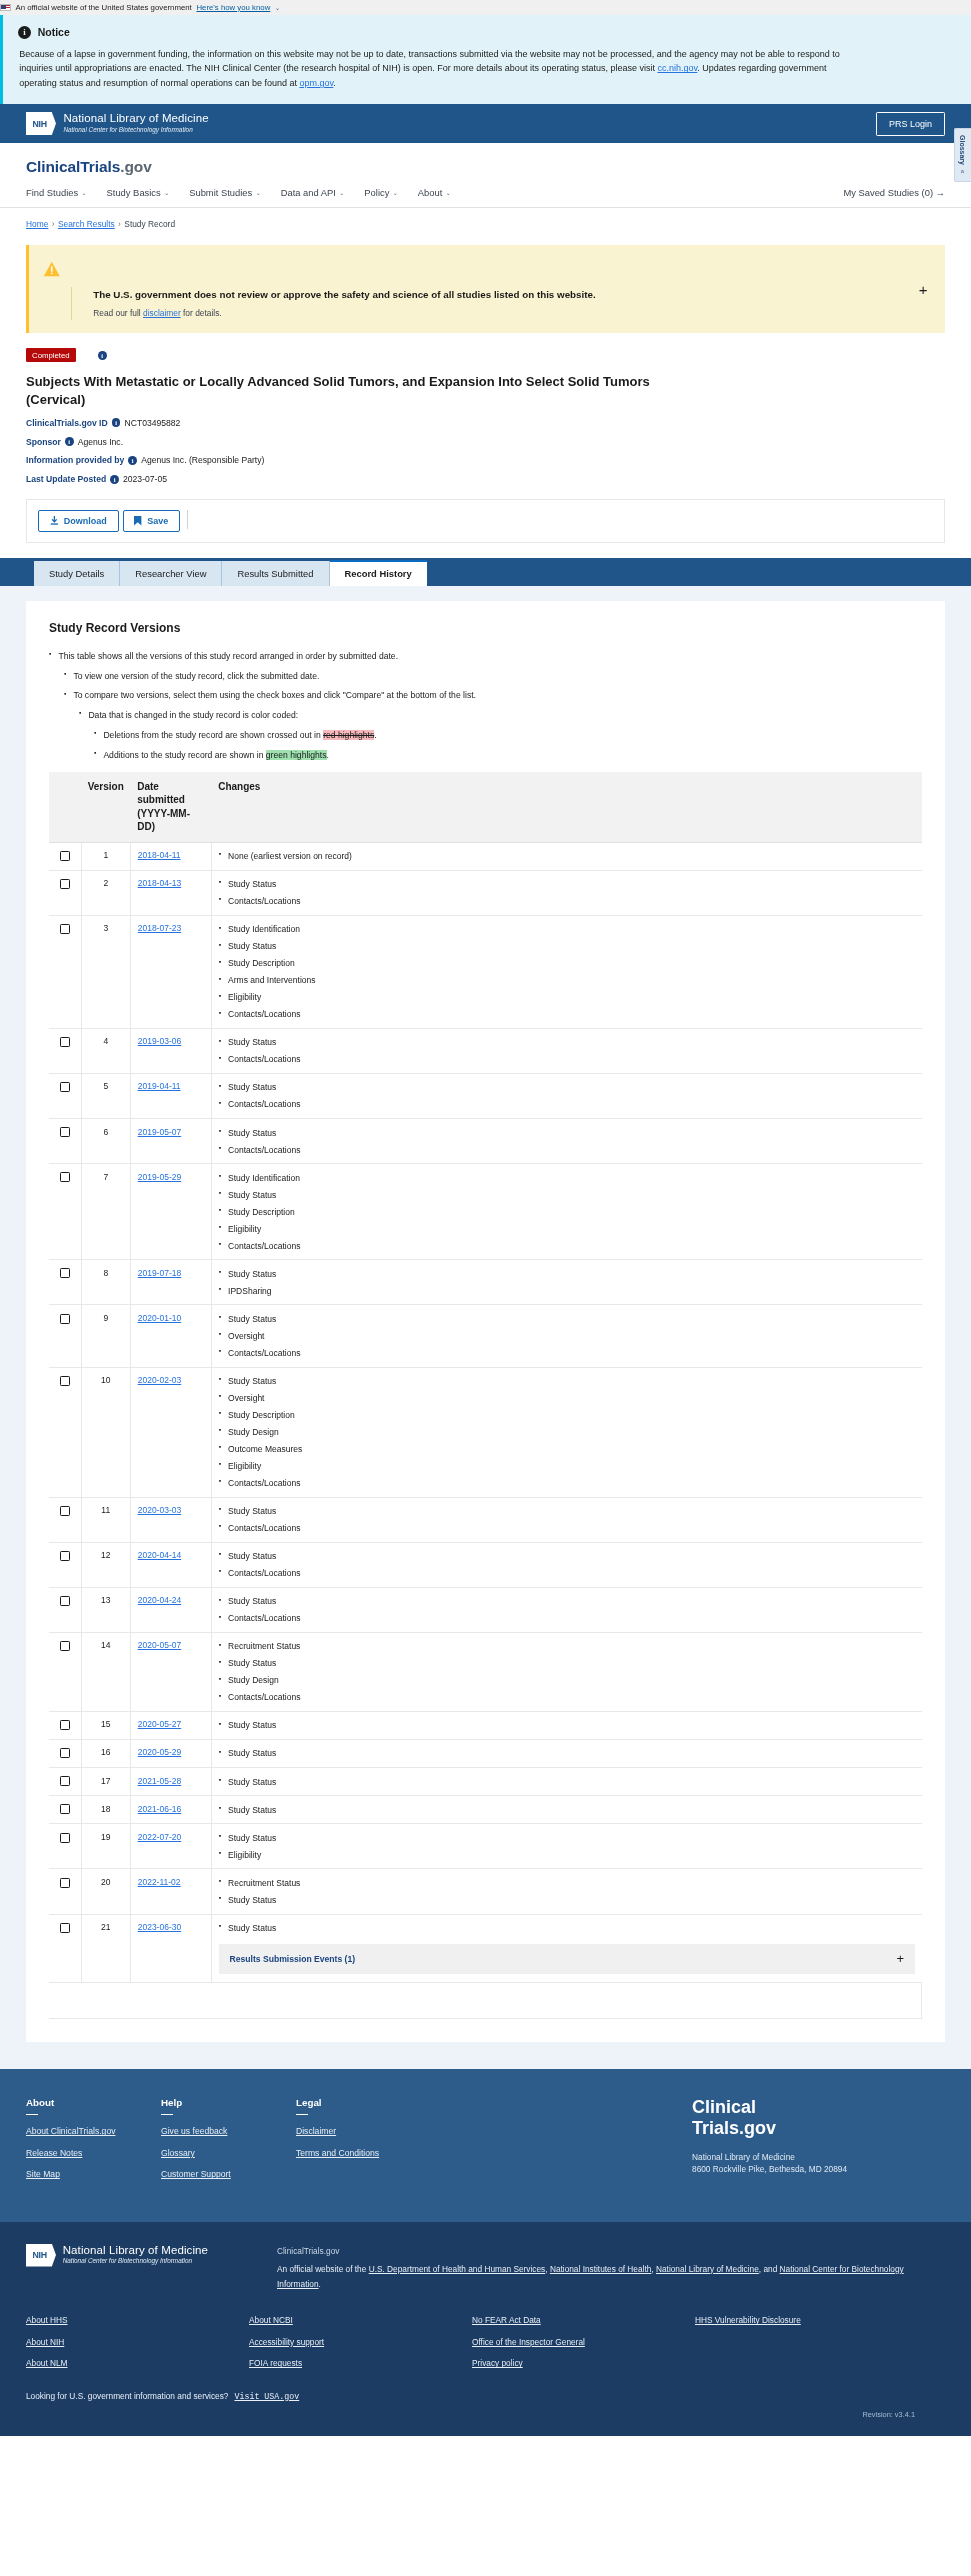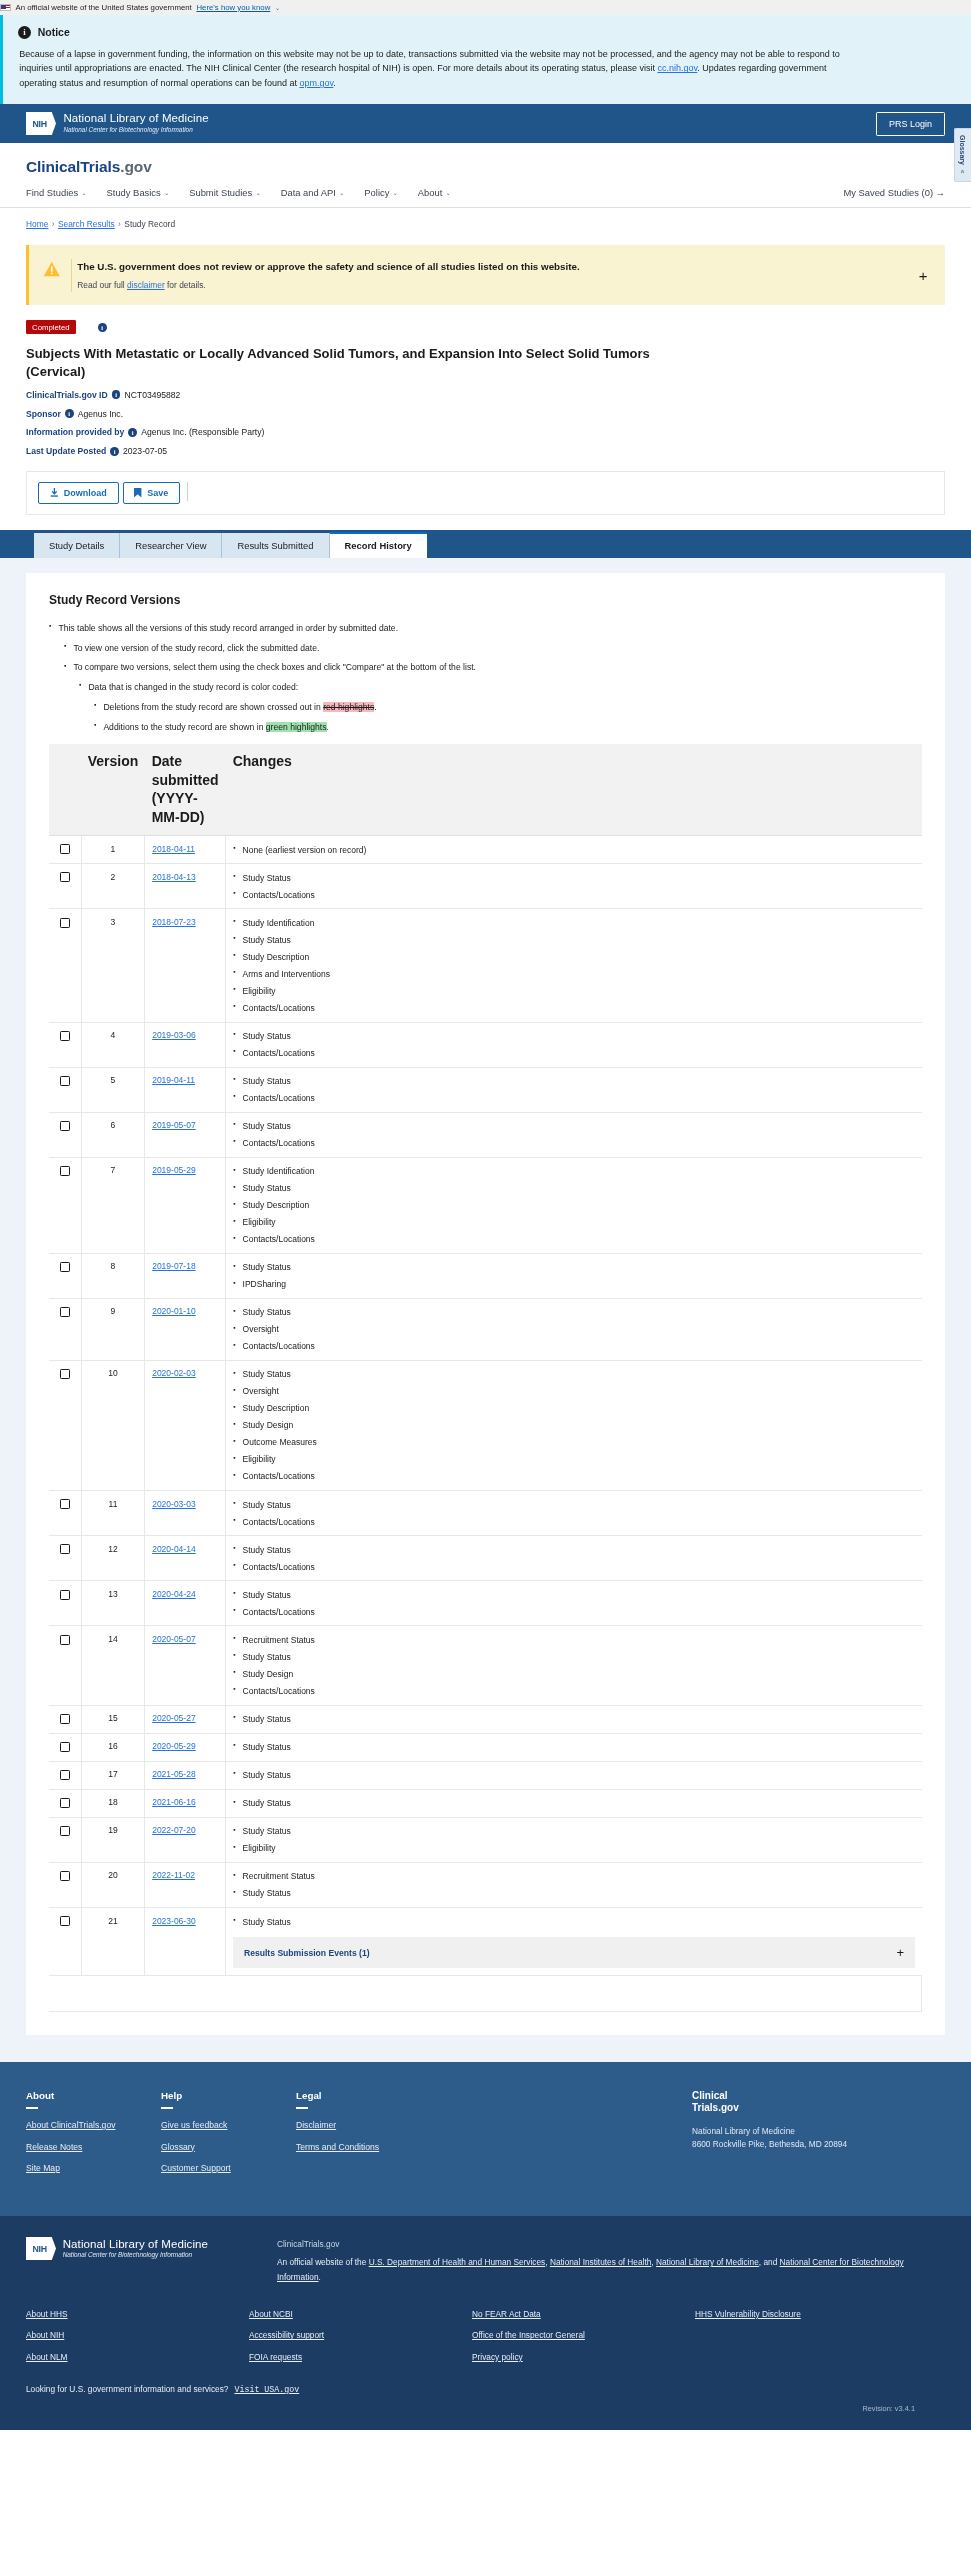--- a/index.html
+++ b/index.html
@@ -102,21 +102,21 @@
   .breadcrumb a { color:#2672de; text-decoration:underline; }
   .bc-sep { color:#71767a; margin: 0 3.4px; }
 
   
   .disclaimer {
     margin: 16px 26px 0 26px; background:#faf3d1; border-left:3.4px solid #ffbe2e;
     padding: 13.5px 17.5px 13.5px 13.5px; display:flex; align-items:flex-start; gap:10.8px;
     position:relative;
   }
   .warn-icon { width:17.5px; height:16px; flex:none; margin-top:2.7px; }
-  .disc-text-wrap { flex:1; padding-left: 0; border-left:0.7px solid #e6d98a; padding-top:1.3px; padding-bottom:1.3px;}
+  .disc-text-wrap { flex:1; padding-left: 16px; border-left:0.7px solid #e6d98a; padding-top:1.3px; padding-bottom:1.3px;margin-top:28px;}
   .disc-strong { font-weight:bold; font-size:9.8px; color:#1b1b1b; line-height:1.4; margin-bottom:6.7px; padding-left:5.4px;}
   .disc-sub { font-size:8.4px; color:#3d4551; padding-left:5.4px;}
   .disc-sub a { color:#2672de; text-decoration:underline;}
   .disc-plus { font-size:15px; color:#1b1b1b; line-height:1; align-self:center; font-weight:300;}
 
   
   .study-head { padding: 15px 26px 0 26px; }
   .status-row { display:flex; align-items:center; gap:22px; }
   .status-badge {
     background:#b50909; color:#fff; font-size:7.8px; padding:2.7px 6px; border-radius:1.3px;
@@ -169,21 +169,21 @@
   ul.notes { list-style:none; }
   ul.notes li { font-size:8.6px; line-height:1.6; margin-bottom:6px; position:relative; padding-left:9.4px; color:#1b1b1b;}
   ul.notes li::before { content:"▪"; position:absolute; left:0; top:-0.7px; font-size:6.7px; color:#1b1b1b;}
   ul.notes ul { list-style:none; margin-top:6px; margin-left:15px; }
   .hl-red { background:#f8b9bd; text-decoration: line-through; }
   .hl-green { background:#9fe2b0; }
 
   
   table.versions { width:100%; border-collapse:collapse; margin-top:9.4px; }
   table.versions thead th {
-    background:#f2f2f2; text-align:left; font-size:14px; font-weight:bold; color:#1b1b1b;
+    background:#f2f2f2; text-align:left; font-size:10px; font-weight:bold; color:#1b1b1b;
     padding:8px 6.7px; vertical-align:top; line-height:1.35; border-bottom:0.7px solid #e0e0e0;
   }
   table.versions td {
     border-bottom:0.7px solid #e8e8e8; border-right:0.7px solid #e8e8e8;
     padding:7.4px 6.7px; vertical-align:top; font-size:8.5px;
   }
   table.versions td.c-changes { border-right:none; }
   table.versions tbody tr:first-child td { border-top: none; }
   .col-chk { width:32px; text-align:center; }
   .col-ver { width:35px; text-align:center; }
@@ -206,21 +206,21 @@
   .results-events-plus { font-size:13px; font-weight:300; color:#1b1b1b; line-height:1;}
   .table-tail { border-bottom:0.7px solid #e8e8e8; height:36px; }
 
   
   .footer-mid { background:#2e5c8a; padding: 28px 26px 31px 26px; display:flex; }
   .fcol { width:135px; }
   .fcol-h { color:#fff; font-size:9.8px; font-weight:bold; margin-bottom:6px; }
   .fcol-rule { width:12px; height:1.3px; background:#fff; margin-bottom:11.5px; }
   .fcol a { display:block; color:#e8eff6; font-size:8.6px; text-decoration:underline; margin-bottom:11.5px; }
   .fbrand { margin-left:auto; padding-right:98px; }
-  .fbrand-t { color:#fff; font-size:10px; font-weight:bold; line-height:1.2; margin-bottom:10.8px;}
+  .fbrand-t { color:#fff; font-size:18px; font-weight:bold; line-height:1.2; margin-bottom:10.8px;}
   .fbrand-a { color:#dfe9f3; font-size:8.3px; line-height:1.55;}
 
   
   .footer-dark { background:#1c3c64; padding: 21.6px 26px 17.5px 26px; }
   .fd-top { display:flex; gap:28px; align-items:flex-start; }
   .fd-nih { display:flex; align-items:center; gap:6.7px; width:223px; flex:none;}
   .fd-text { font-size:8.3px; color:#e8eff6; line-height:1.85; max-width:627px;}
   .fd-text .ct-name { color:#c9d6e5; display:block; margin-bottom:2.7px; }
   .fd-text a { color:#e8eff6; text-decoration:underline; }
   .fd-links { display:flex; margin-top:23px; }

